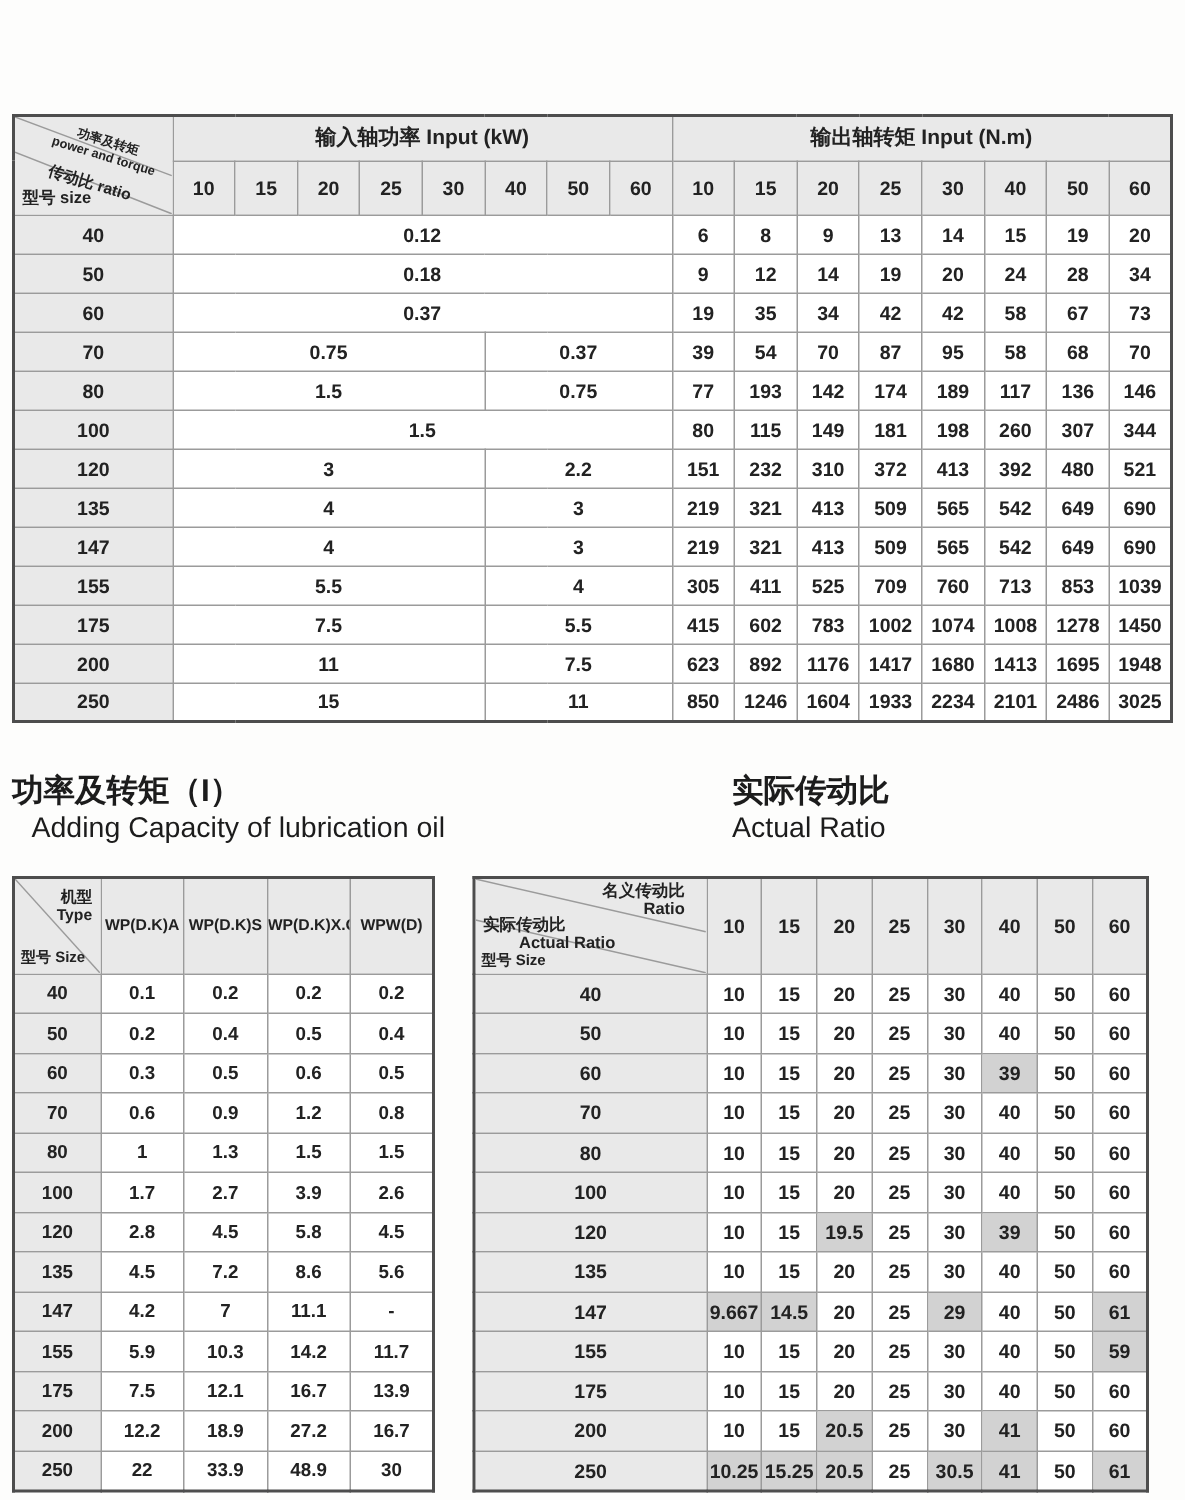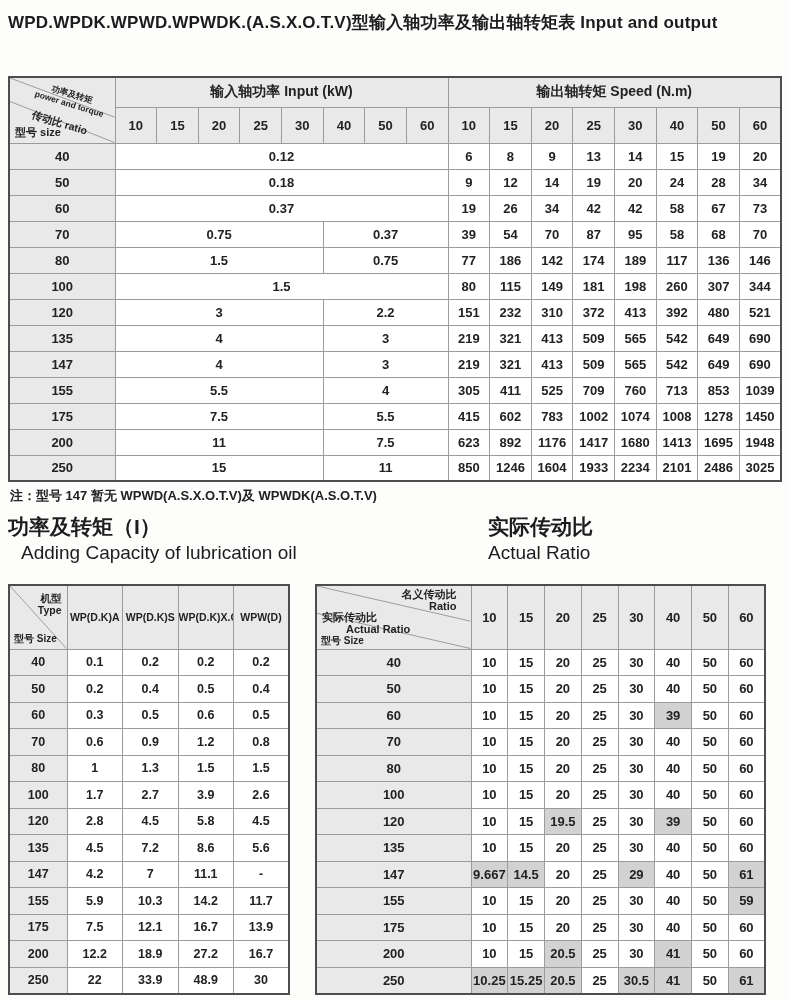--- a/index.html
+++ b/index.html
@@ -59,21 +59,20 @@
   .c-nominal{right:14px;top:2px;text-align:right;font-size:11px;font-weight:bold;}
   .c-actual{left:5px;top:25px;text-align:left;font-size:11px;font-weight:bold;}
   .c-actual .ind{padding-left:24px;}
   .c-size3{left:4px;bottom:2px;font-size:10px;font-weight:bold;}
 </style>
 </head>
 <body>
 
 <div class="page">
 
-  <div class="title">WPD.WPDK.WPWD.WPWDK.(A.S.X.O.T.V)型输入轴功率及输出轴转矩表  Input and output</div>
 
   <table class="main-table">
     <colgroup>
       <col style="width:106px">
       <col>
         <col>
         <col>
         <col>
         <col>
         <col>
@@ -96,21 +95,21 @@
             <line x1="0" y1="24" x2="106" y2="66" stroke="#9b9b9b" stroke-width="1"></line>
           </svg>
           <div class="c-abs c-power">
             <div>功率及转矩</div>
             <div>power and torque</div>
           </div>
           <div class="c-abs c-ratio">传动比  ratio</div>
           <div class="c-abs c-size">型号  size</div>
         </td>
         <td class="hcell section" colspan="8">输入轴功率  Input (kW)</td>
-        <td class="hcell section" colspan="8">输出轴转矩  Speed (N.m)</td>
+        <td class="hcell section" colspan="8">输出轴转矩  Input (N.m)</td>
       </tr>
       <tr>
           <td class="hcell">10</td>
           <td class="hcell">15</td>
           <td class="hcell">20</td>
           <td class="hcell">25</td>
           <td class="hcell">30</td>
           <td class="hcell">40</td>
           <td class="hcell">50</td>
           <td class="hcell">60</td>
@@ -146,21 +145,21 @@
           <td>19</td>
           <td>20</td>
           <td>24</td>
           <td>28</td>
           <td>34</td>
         </tr>
         <tr>
           <td class="label">60</td>
           <td colspan="8">0.37</td>
           <td>19</td>
-          <td>26</td>
+          <td>35</td>
           <td>34</td>
           <td>42</td>
           <td>42</td>
           <td>58</td>
           <td>67</td>
           <td>73</td>
         </tr>
         <tr>
           <td class="label">70</td>
           <td colspan="5">0.75</td>
@@ -172,21 +171,21 @@
           <td>95</td>
           <td>58</td>
           <td>68</td>
           <td>70</td>
         </tr>
         <tr>
           <td class="label">80</td>
           <td colspan="5">1.5</td>
           <td colspan="3">0.75</td>
           <td>77</td>
-          <td>186</td>
+          <td>193</td>
           <td>142</td>
           <td>174</td>
           <td>189</td>
           <td>117</td>
           <td>136</td>
           <td>146</td>
         </tr>
         <tr>
           <td class="label">100</td>
           <td colspan="8">1.5</td>
@@ -286,21 +285,20 @@
           <td>1604</td>
           <td>1933</td>
           <td>2234</td>
           <td>2101</td>
           <td>2486</td>
           <td>3025</td>
         </tr>
       </tbody>
   </table>
 
-  <div class="note">注：型号 147 暂无 WPWD(A.S.X.O.T.V)及 WPWDK(A.S.O.T.V)</div>
 
   <div class="sec-title oil-cn">功率及转矩（I）</div>
   <div class="sec-sub oil-en">Adding Capacity of lubrication oil</div>
   <div class="sec-title ratio-cn">实际传动比</div>
   <div class="sec-sub ratio-en">Actual Ratio</div>
 
   <table class="oil-table">
     <colgroup>
       <col style="width:58px">
       <col>

